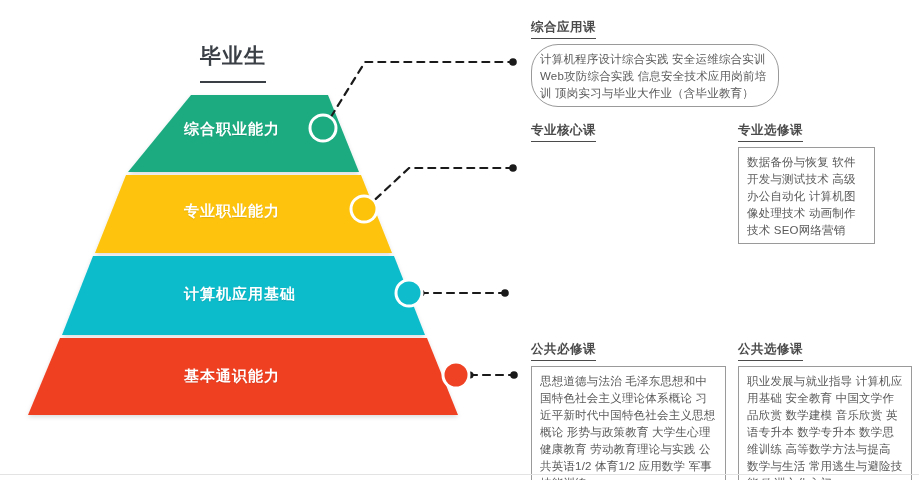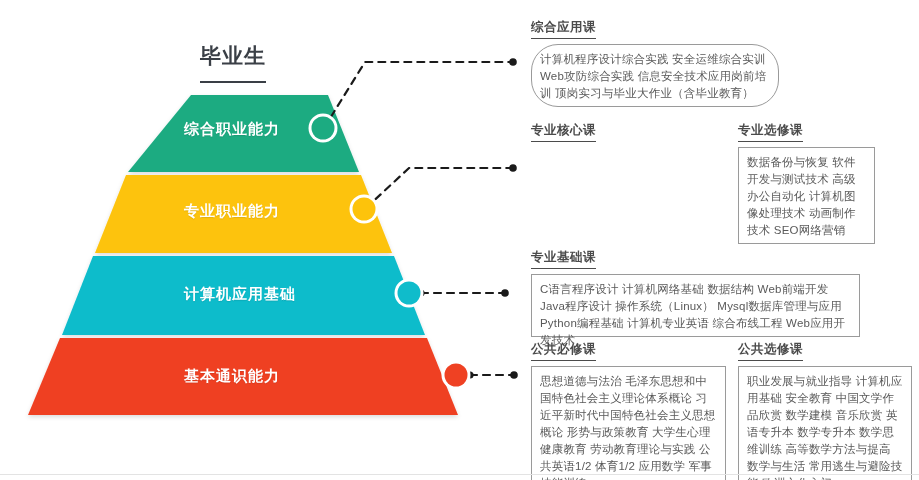--- a/index.html
+++ b/index.html
@@ -164,24 +164,20 @@
 
   <div class="group" id="group-hexin">
     <div class="group-heading">专业核心课</div>
   </div>
 
   <div class="group" id="group-zhuanxuan">
     <div class="group-heading">专业选修课</div>
     <div class="group-box">数据备份与恢复  软件开发与测试技术  高级办公自动化  计算机图像处理技术  动画制作技术  SEO网络营销</div>
   </div>
 
-  <div class="group" id="group-jichu">
-    <div class="group-heading">专业基础课</div>
-    <div class="group-box">C语言程序设计  计算机网络基础  数据结构  Web前端开发  Java程序设计  操作系统（Linux）  Mysql数据库管理与应用  Python编程基础  计算机专业英语  综合布线工程  Web应用开发技术</div>
-  </div>
 
   <div class="group" id="group-bixiu">
     <div class="group-heading">公共必修课</div>
     <div class="group-box">思想道德与法治  毛泽东思想和中国特色社会主义理论体系概论  习近平新时代中国特色社会主义思想概论  形势与政策教育  大学生心理健康教育  劳动教育理论与实践  公共英语1/2  体育1/2  应用数学  军事技能训练</div>
   </div>
 
   <div class="group" id="group-gxuan">
     <div class="group-heading">公共选修课</div>
     <div class="group-box">职业发展与就业指导  计算机应用基础  安全教育  中国文学作品欣赏  数学建模  音乐欣赏  英语专升本  数学专升本  数学思维训练  高等数学方法与提高  数学与生活  常用逃生与避险技能  欧洲文化入门……</div>
   </div>

